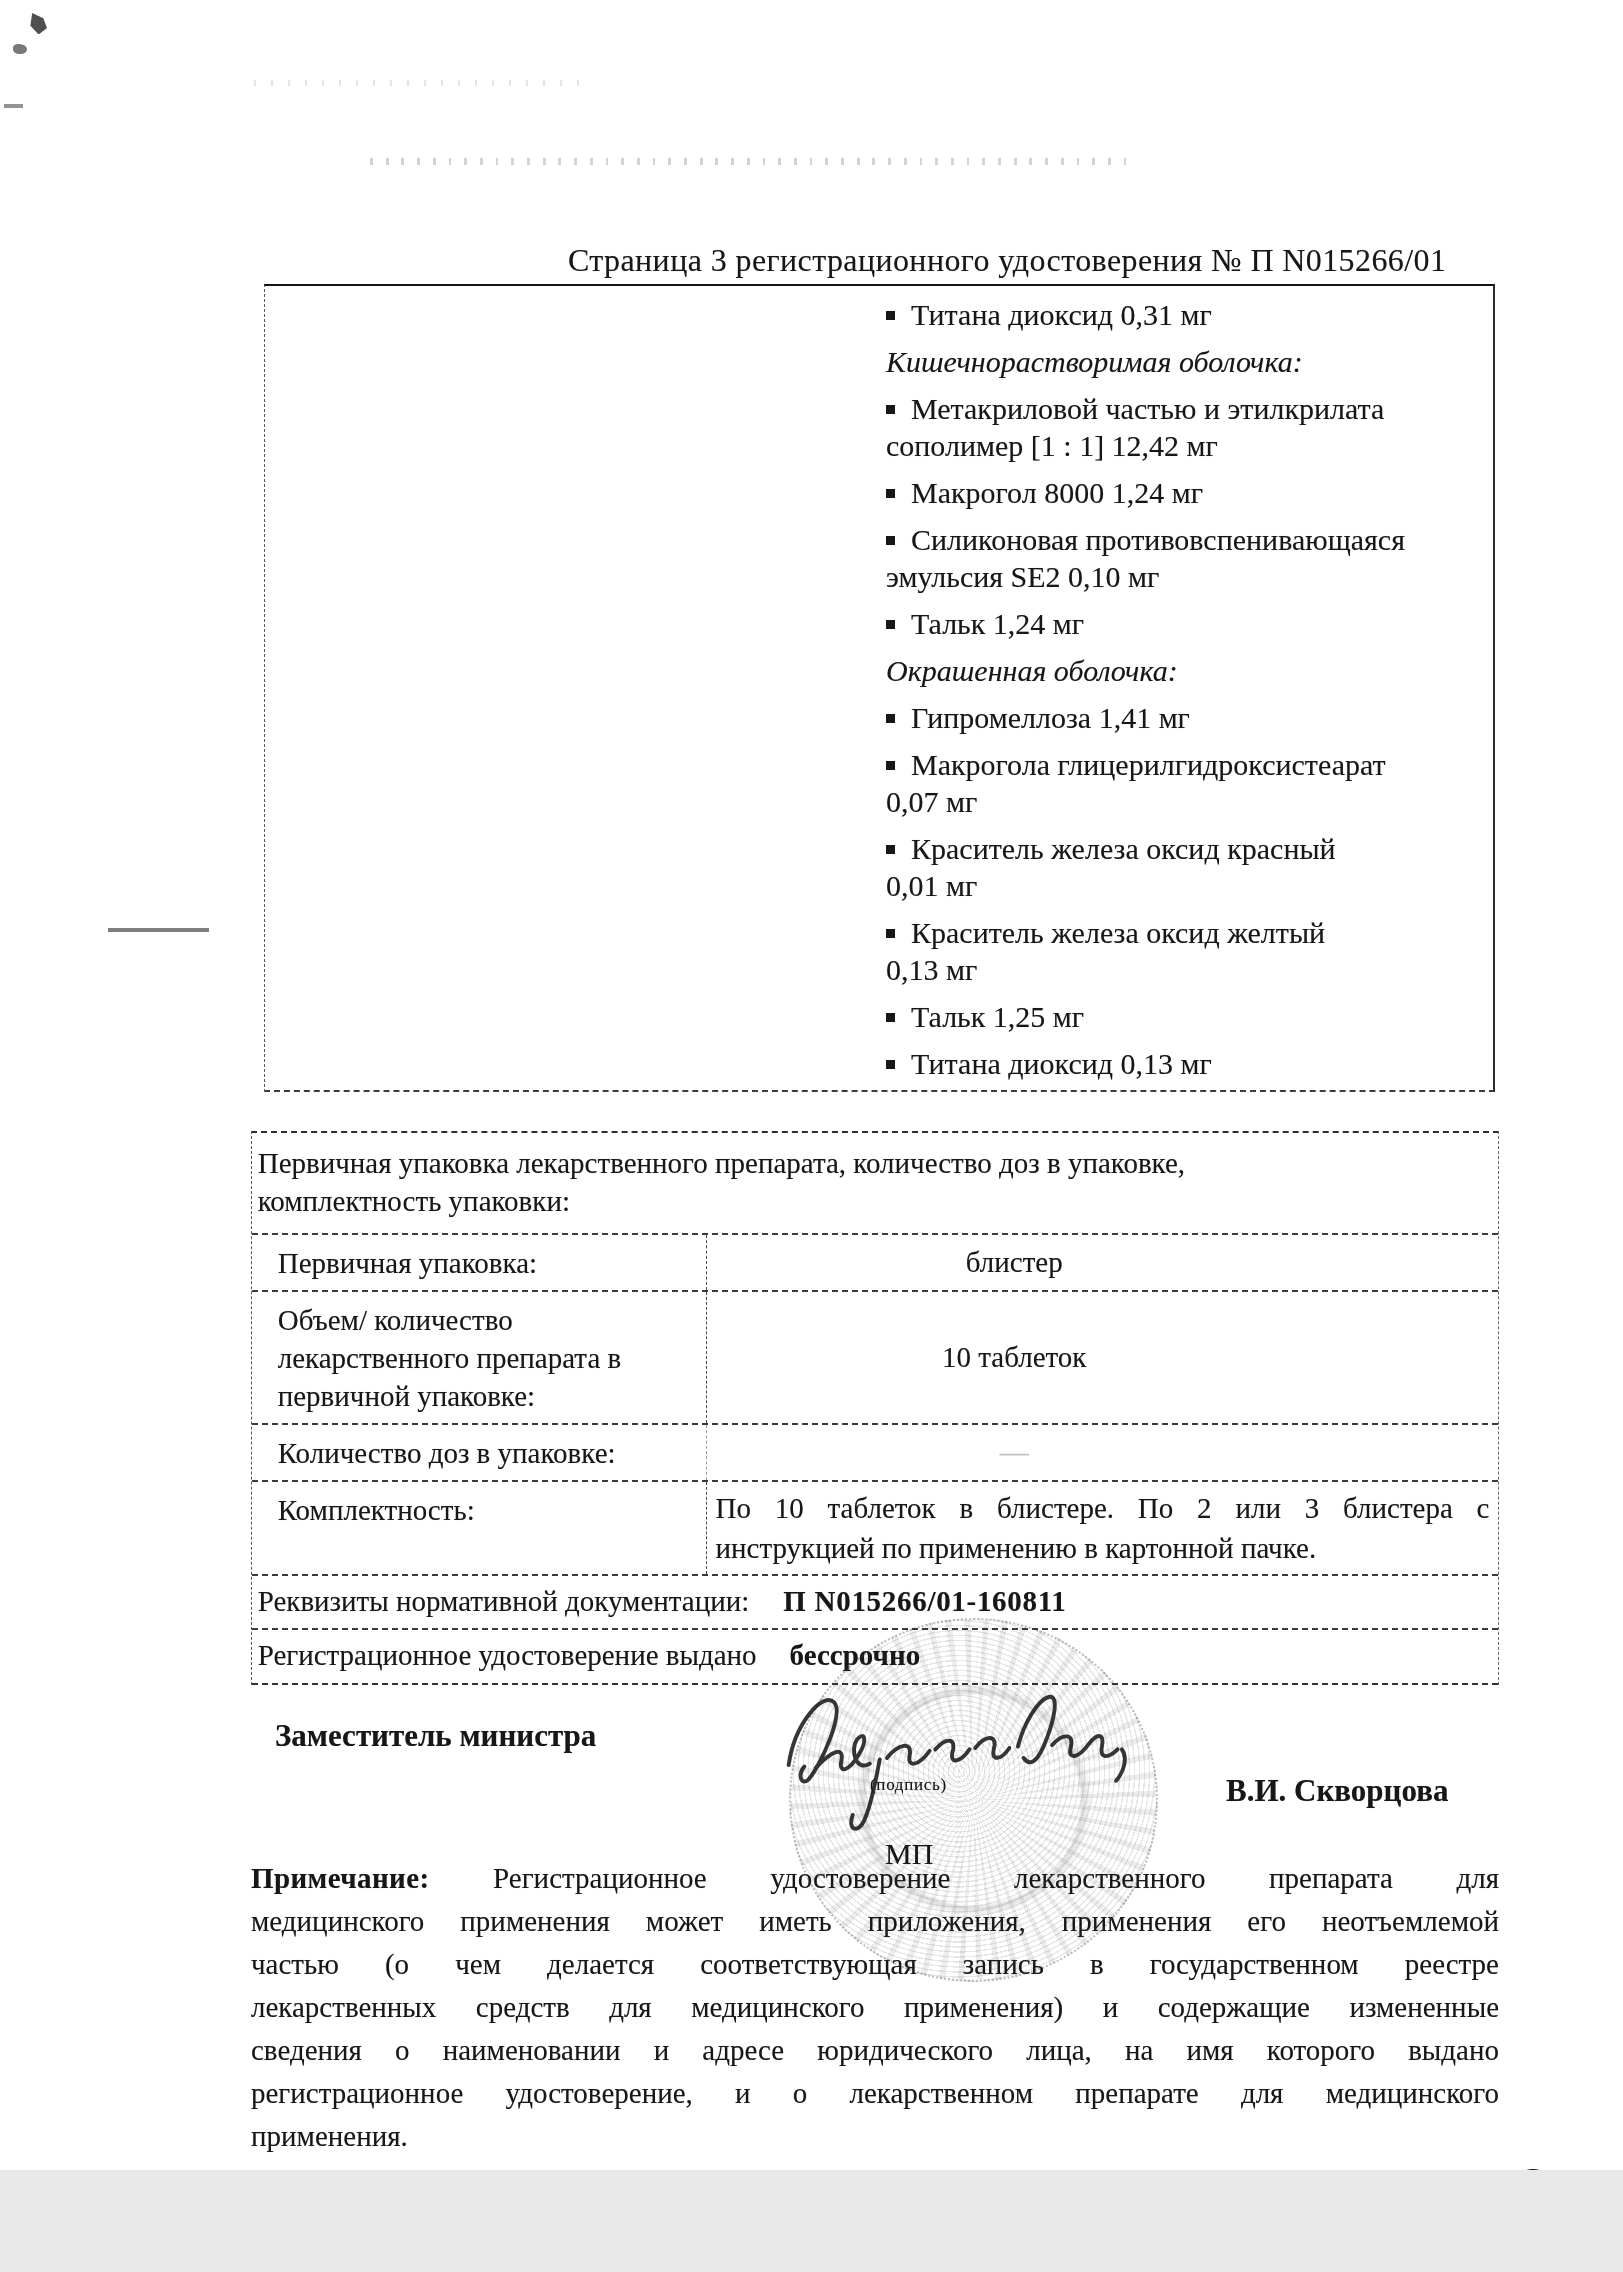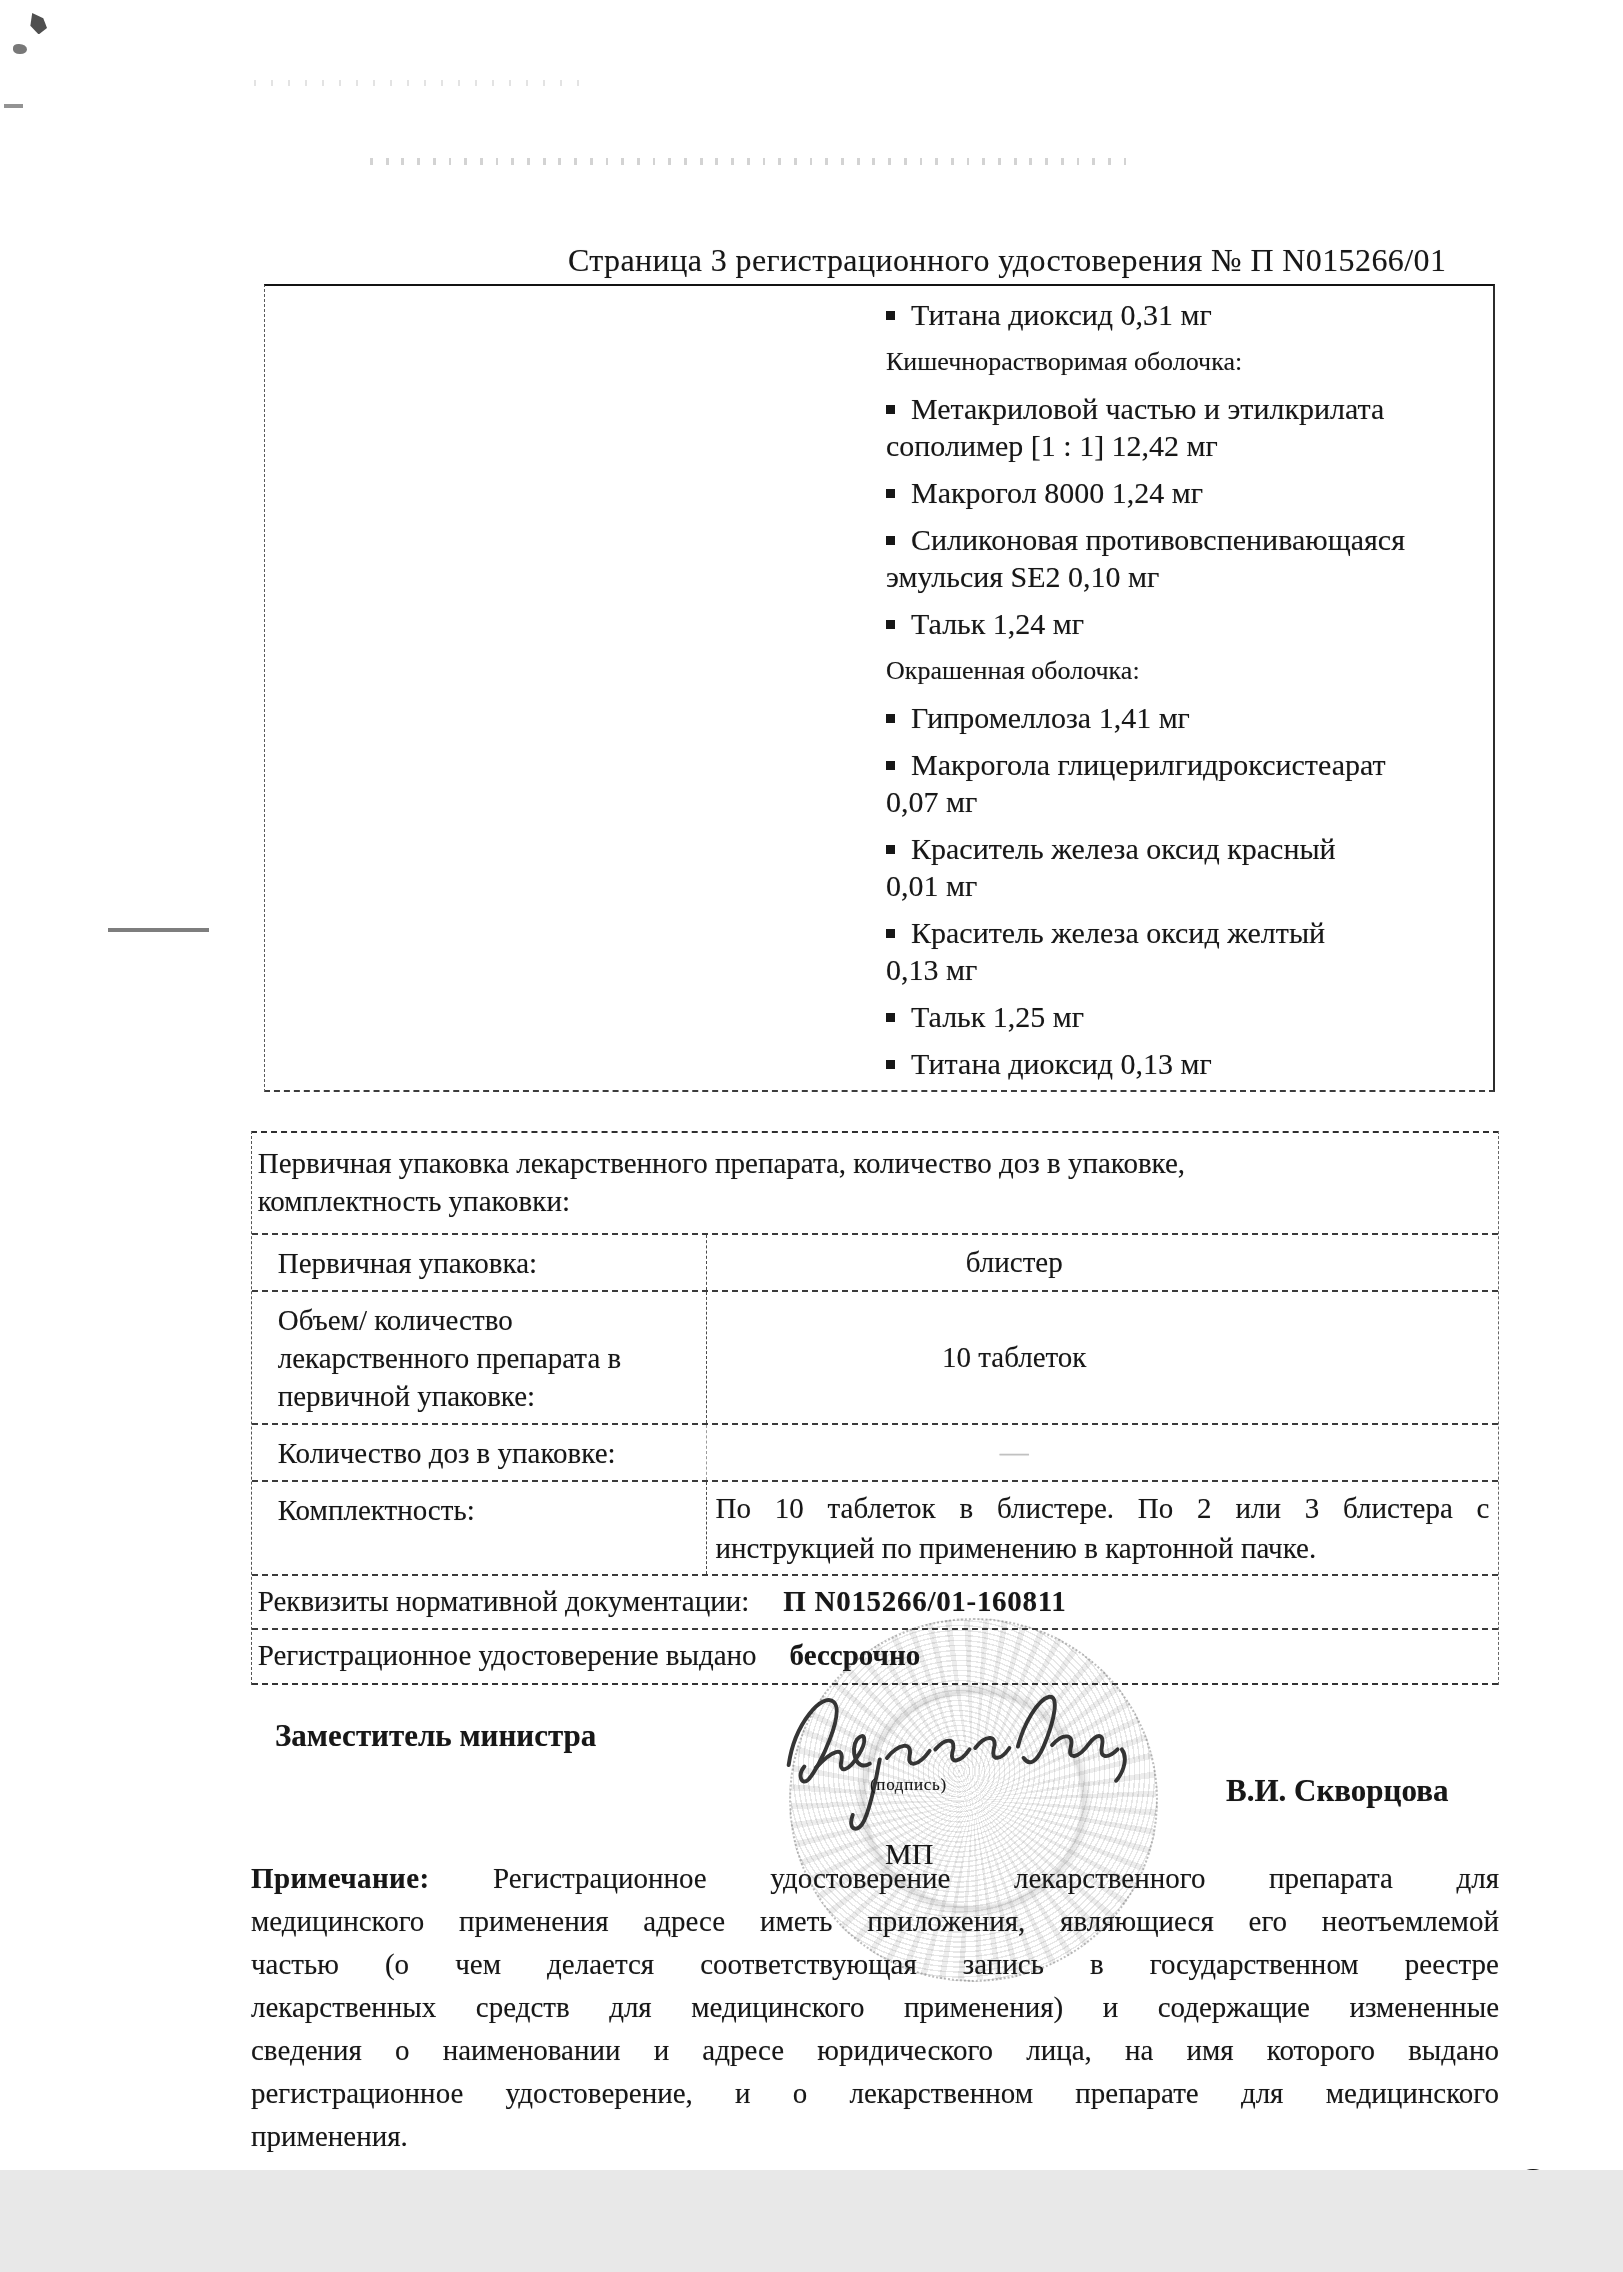--- a/index.html
+++ b/index.html
@@ -23,21 +23,21 @@
     position:absolute;left:264px;top:284px;width:1231px;height:808px;
     border-top:2.8px solid #131313;
     border-right:2.1px solid #2c2c2c;
     border-left:1.4px dashed #5a5a5a;
     border-bottom:2.1px dashed #3c3c3c;
     box-sizing:border-box;
   }
   .ing-list{position:absolute;left:621px;top:10px;width:600px;}
   .ing-item{margin-bottom:10px;}
   .ing-line{font-size:30px;line-height:37px;}
-  .ing-heading{font-size:26px;line-height:37px;}
+  .ing-heading{font-size:30px;line-height:37px;font-style:italic;}
   .bullet{
     display:inline-block;width:9.3px;height:9.3px;background:#171717;
     margin-right:15.7px;transform:translateY(-5px);
   }
   
   .pack-table{
     position:absolute;left:251px;top:1131px;width:1248px;
     border-top:2.1px dashed #2e2e2e;
     border-left:1.4px dashed #555;
     border-right:1.4px dashed #666;
@@ -255,21 +255,21 @@
       <path d="M392 90 C 408 72, 424 74, 418 94 C 414 110, 428 110, 444 88 C 456 72, 466 74, 462 92 C 458 108, 470 110, 484 96"></path>
       <path d="M490 96 C 498 106, 494 126, 482 140"></path>
     </g>
   </svg>
 
   <div class="podpis">(подпись)</div>
   <div class="mp">МП</div>
 
   <div class="note">
     <div class="note-line jl"><b>Примечание:</b> <span>Регистрационное  удостоверение  лекарственного  препарата  для</span></div>
-    <div class="note-line jl">медицинского применения адресе иметь приложения, являющиеся его неотъемлемой</div>
+    <div class="note-line jl">медицинского применения может иметь приложения, применения его неотъемлемой</div>
     <div class="note-line jl">частью (о чем делается соответствующая запись в государственном реестре</div>
     <div class="note-line jl">лекарственных средств для медицинского применения) и содержащие измененные</div>
     <div class="note-line jl">сведения о наименовании и адресе юридического лица, на имя которого выдано</div>
     <div class="note-line jl">регистрационное удостоверение, и о лекарственном препарате для медицинского</div>
     <div class="note-line">применения.</div>
   </div>
 
   <div class="faint-number">060291</div>
   <div class="punch-dot"></div>
 

